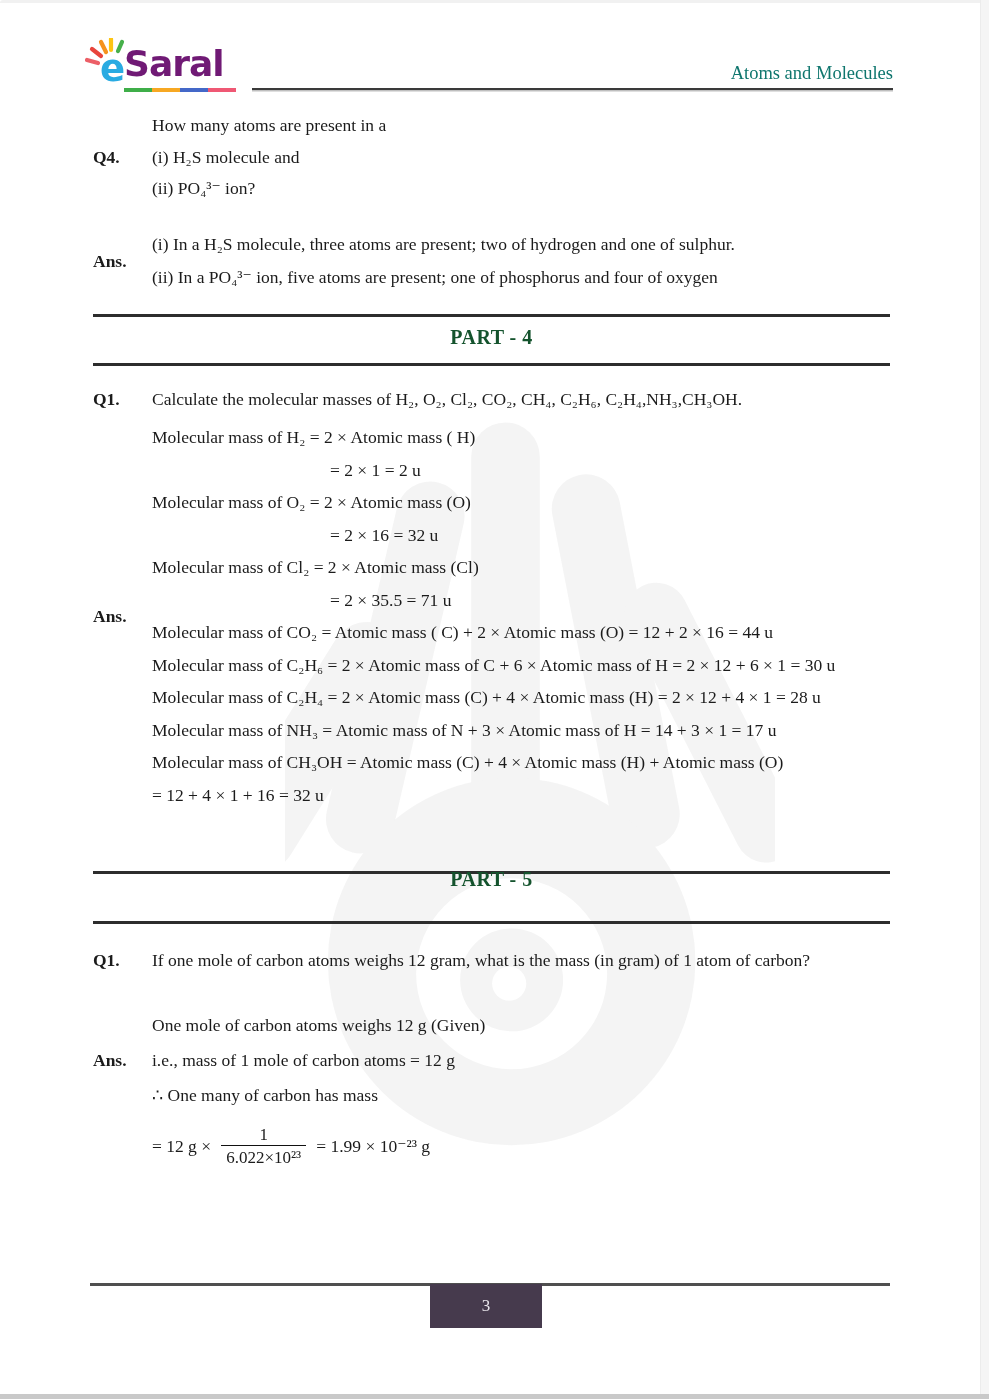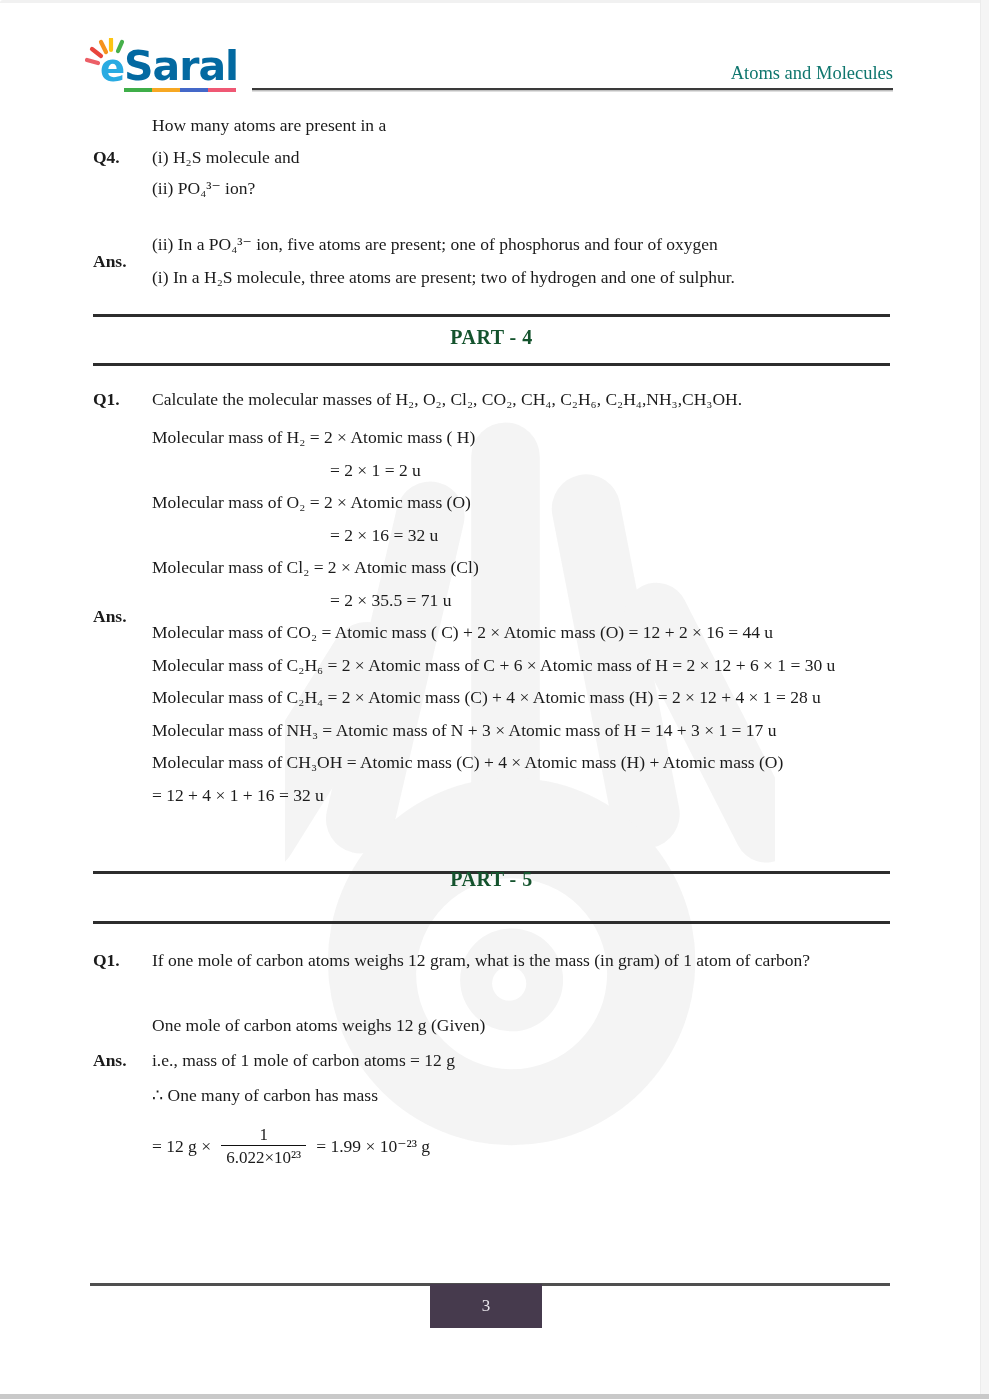--- a/index.html
+++ b/index.html
@@ -16,21 +16,21 @@
   .right-edge{position:absolute;top:0;right:0;bottom:5px;width:8px;background:#f5f5f5;border-left:1px solid #ececec;}
   .bottom-bar{position:absolute;left:0;right:0;bottom:0;height:5px;background:#c9c9c9;}
 
   
   .watermark{position:absolute;left:285px;top:415px;width:490px;height:750px;opacity:.6;pointer-events:none;}
 
   
   .logo{position:absolute;left:88px;top:40px;width:170px;height:58px;}
   .logo-hand{position:absolute;left:-4px;top:-2px;width:70px;height:34px;}
   .logo-e{position:absolute;left:12px;top:10px;font-family:"DejaVu Sans","Liberation Sans",sans-serif;font-weight:800;font-size:37px;line-height:1;color:#29abe2;}
-  .logo-word{position:absolute;left:36px;top:6px;font-family:"DejaVu Sans","Liberation Sans",sans-serif;font-weight:800;font-size:41px;line-height:1;letter-spacing:-1px;color:#0369a1;}
+  .logo-word{position:absolute;left:36px;top:6px;font-family:"DejaVu Sans","Liberation Sans",sans-serif;font-weight:800;font-size:36px;line-height:1;letter-spacing:-1px;color:#701a75;}
   .logo-underline{position:absolute;left:36px;top:48px;width:112px;height:4px;display:flex;}
   .logo-underline span{flex:1;height:100%;}
   .lu-green{background:#3fae49;}
   .lu-yellow{background:#f7a823;}
   .lu-blue{background:#4468c8;}
   .lu-pink{background:#ef5874;}
 
   .chapter-title{position:absolute;top:63px;right:96px;font-size:18.5px;color:#0f766e;}
   .header-rule{position:absolute;top:88px;left:252px;width:641px;border-top:2.5px solid #3a3a3a;box-shadow:0 1.5px 0 rgba(0,0,0,.25);}
 
@@ -112,22 +112,22 @@
     <div class="qlines q4-lines">
       <div>How many atoms are present in a</div>
       <div>(i) H₂S molecule and</div>
       <div>(ii) PO₄³⁻ ion?</div>
     </div>
   </div>
 
   <div class="qblock" style="top:228px;">
     <div class="lbl">Ans.</div>
     <div class="qlines a4-lines">
+      <div>(i) In a H₂S molecule, three atoms are present; two of hydrogen and one of sulphur.</div>
       <div>(ii) In a PO₄³⁻ ion, five atoms are present; one of phosphorus and four of oxygen</div>
-      <div>(i) In a H₂S molecule, three atoms are present; two of hydrogen and one of sulphur.</div>
     </div>
   </div>
 
   <div class="part-rule" style="top:314px;"></div>
   <div class="part-heading" style="top:326px;">PART - 4</div>
   <div class="part-rule" style="top:363px;"></div>
 
   <div class="qblock" style="top:389px;">
     <div class="lbl">Q1.</div>
     <div class="qlines">Calculate the molecular masses of H₂, O₂, Cl₂, CO₂, CH₄, C₂H₆, C₂H₄,NH₃,CH₃OH.</div>

